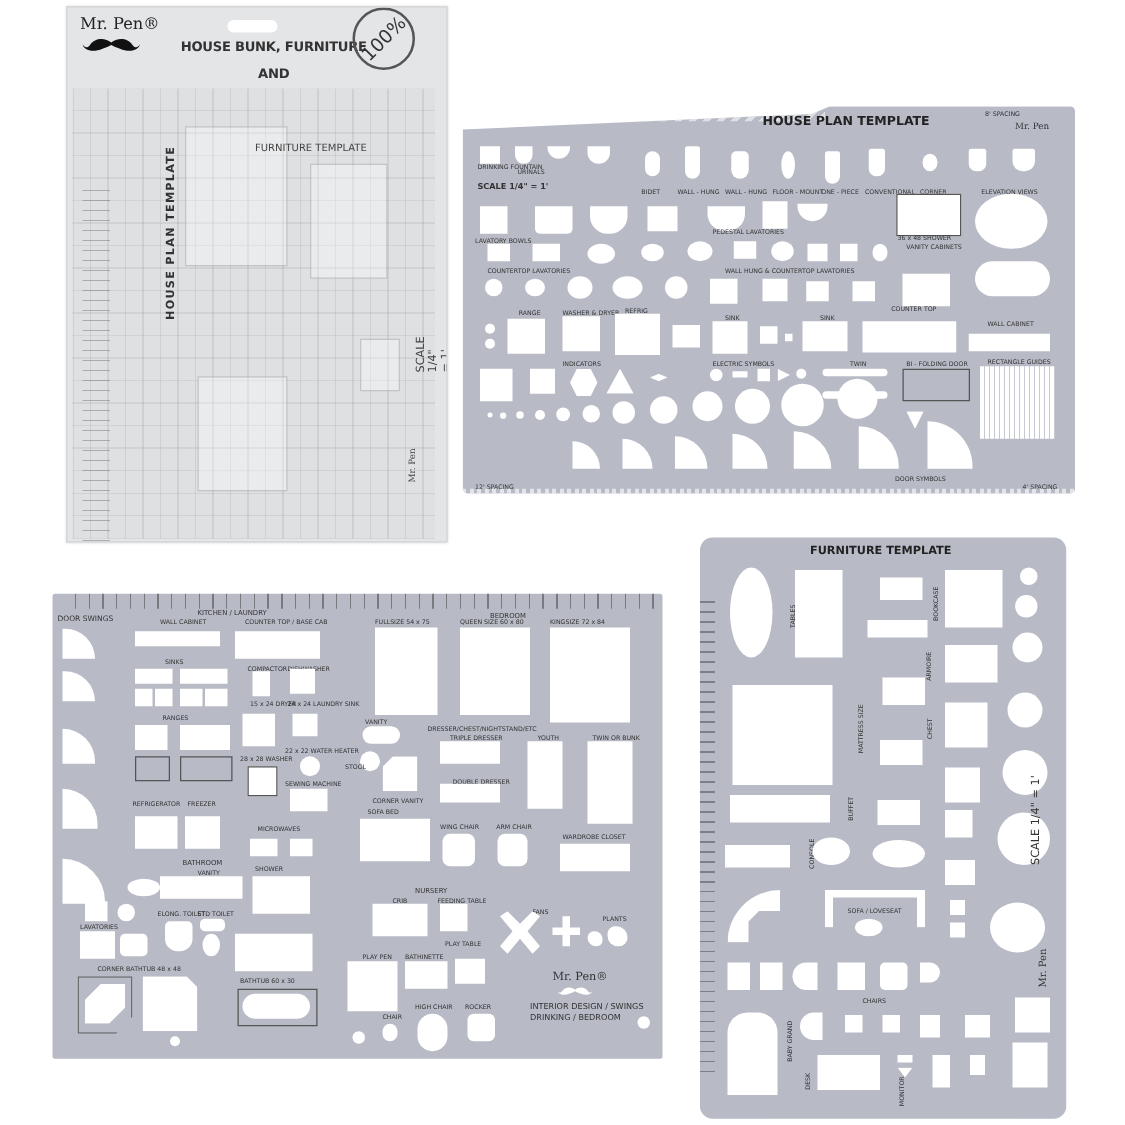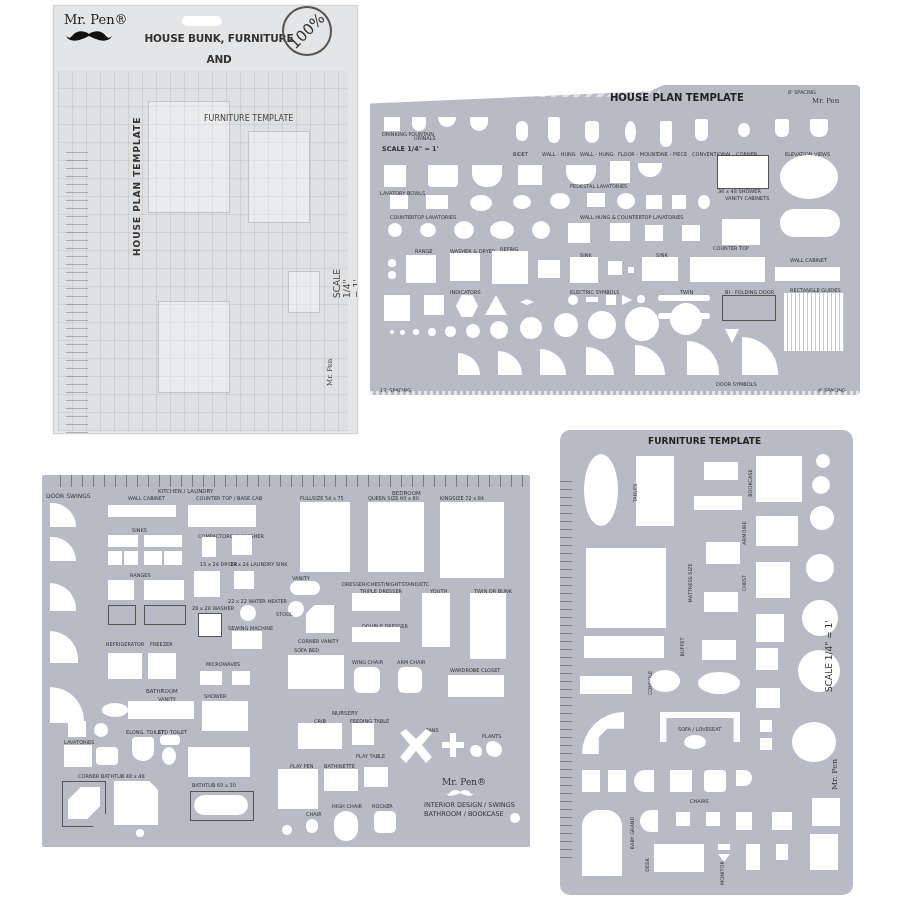--- a/index.html
+++ b/index.html
@@ -340,21 +340,21 @@
   </svg>
   <div class="lbl" style="left:440px;top:258px;">PLANTS</div>
   <div class="hole" style="left:428px;top:270px;width:12px;height:12px;border-radius:45% 55% 40% 60%;"></div>
   <div class="hole" style="left:444px;top:266px;width:16px;height:16px;border-radius:40% 60% 45% 55%;"></div>
 
   <div class="lbl" style="left:400px;top:302px;font-family:'DejaVu Serif',serif;font-size:9px;">Mr. Pen®</div>
   <svg class="abs" style="left:404px;top:314px;" width="28" height="8" viewBox="0 0 46 12">
       <path d="M23 4 C18 0,10 0,6 6 C4 9,1 8,0 5 C1 11,9 12,16 9 C19 8,21 7,23 6 C25 7,27 8,30 9 C37 12,45 11,46 5 C45 8,42 9,40 6 C36 0,28 0,23 4Z" fill="#fff"></path>
     </svg>
   <div class="lbl" style="left:382px;top:326px;font-size:6.5px;">INTERIOR DESIGN / SWINGS</div>
-  <div class="lbl" style="left:382px;top:335px;font-size:6.5px;">BATHROOM / BOOKCASE</div>
+  <div class="lbl" style="left:382px;top:335px;font-size:6.5px;">DRINKING / BEDROOM</div>
   <div class="hole" style="left:468px;top:338px;width:10px;height:10px;border-radius:50%;"></div>
 </div>
 
 <div class="abs plate furn">
   <div class="abs ruler"></div>
   <div class="title-big" style="left:88px;top:6px;font-size:9px;">FURNITURE TEMPLATE</div>
   <div class="hole" style="left:24px;top:24px;width:34px;height:72px;border-radius:50%;"></div>
   <div class="hole" style="left:76px;top:26px;width:38px;height:70px;"></div>
   <div class="lbl" style="left:66px;top:60px;transform:rotate(-90deg);">TABLES</div>
   <div class="hole" style="left:144px;top:32px;width:34px;height:18px;"></div>

